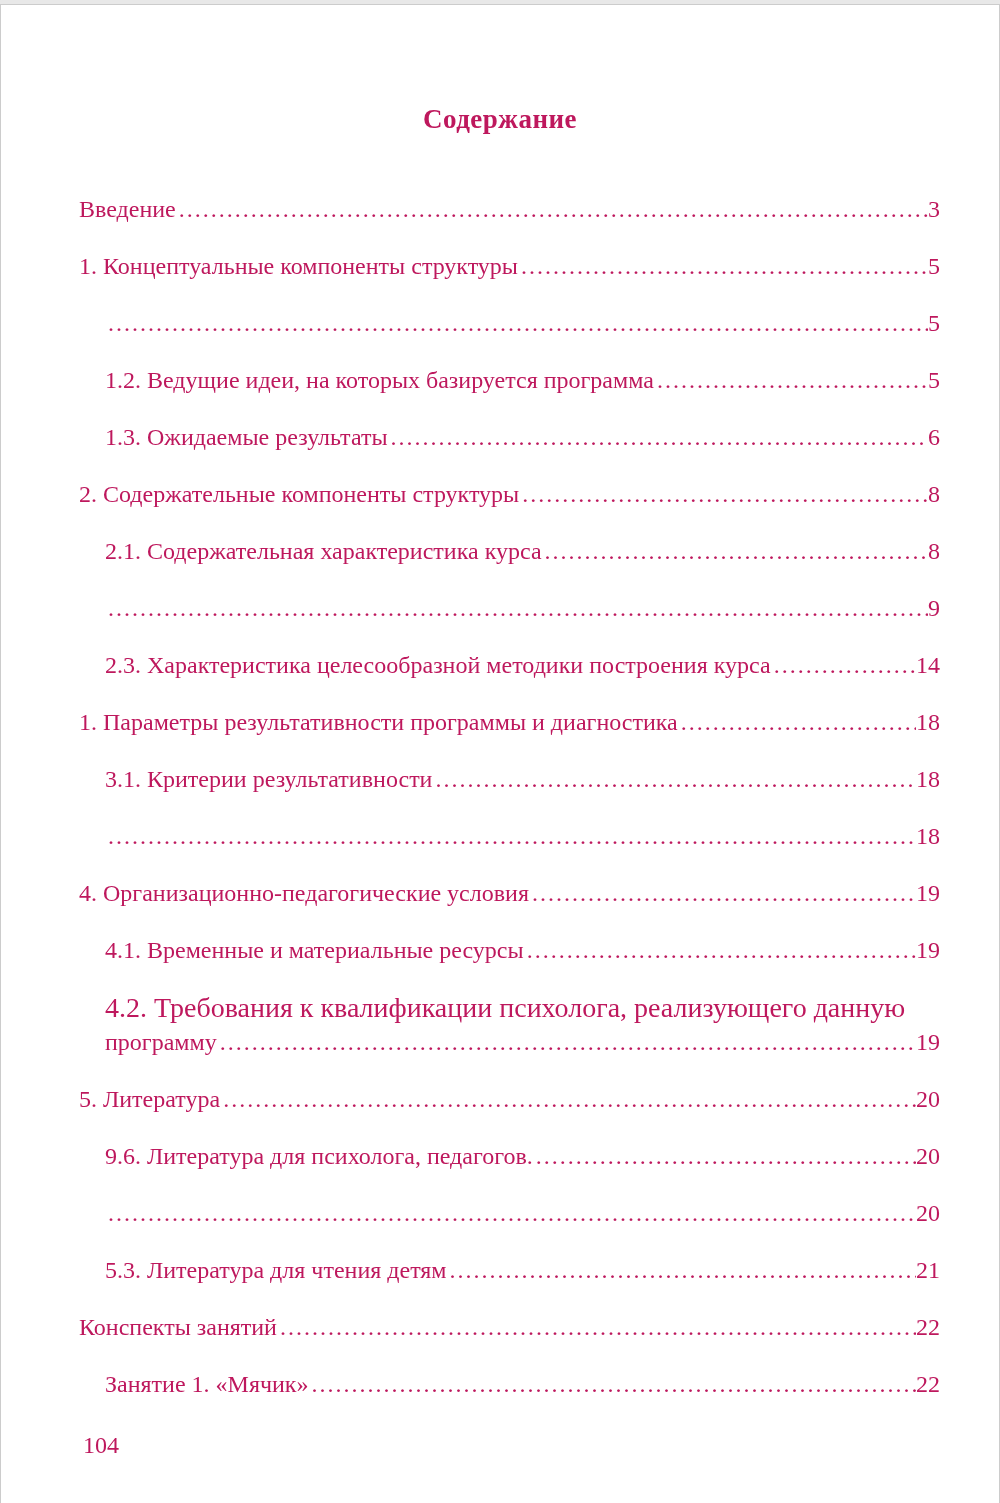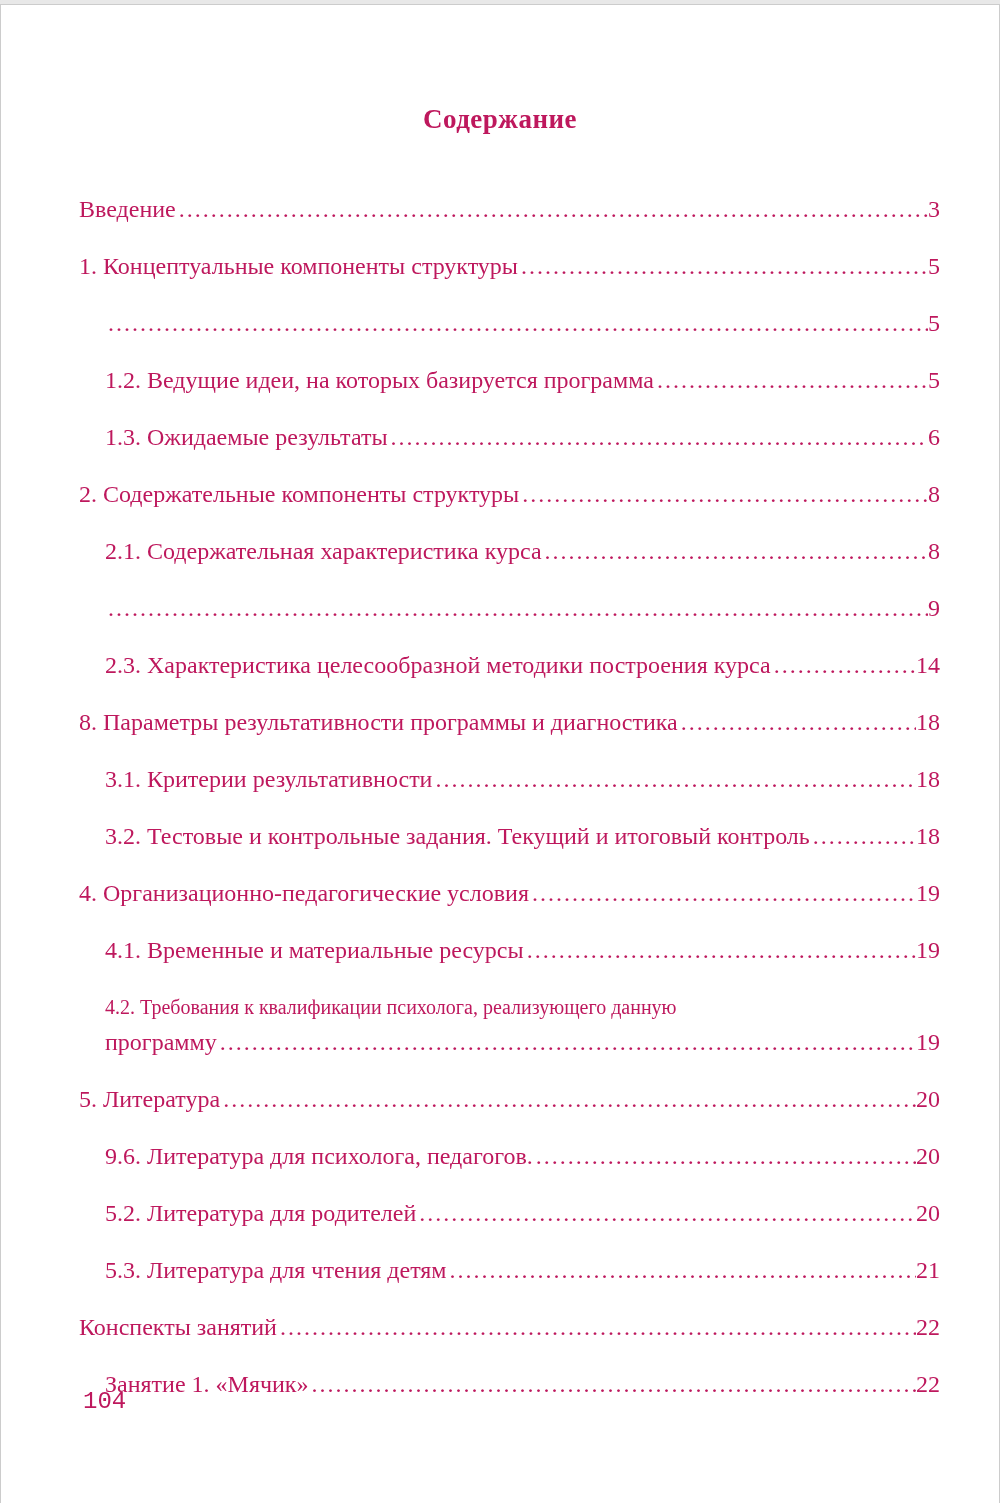--- a/index.html
+++ b/index.html
@@ -38,45 +38,44 @@
   .row {
     display: flex;
     align-items: baseline;
     font-size: 24px;
     line-height: 25px;
     margin-bottom: 32px;
     white-space: nowrap;
   }
   .row.lvl1 { padding-left: 26px; }
   .wrapline1 {
-    font-size: 20px;
+    font-size: 28px;
     line-height: 25px;
     margin-bottom: 10px;
     padding-left: 26px;
     white-space: nowrap;
   }
   .label { flex: 0 0 auto; }
   .dots {
     flex: 1 1 auto;
     overflow: hidden;
     margin-left: 3px;
     min-width: 12px;
   }
   .dots::after {
     content: "....................................................................................................................................................................................................";
     letter-spacing: 2px;
   }
   .pagenum { flex: 0 0 auto; }
   .folio {
     position: absolute;
     left: 82px;
-    top: 1384px;
+    top: 1427px;
     font-size: 24px;
     line-height: 26px;
-    font-family: Liberation Mono, monospace;
   }
 </style>
 </head>
 <body>
 
 <div class="page">
   <div class="doc-title">Содержание</div>
 
   <div class="toc" id="toc-root">
       <div class="row lvl0">
@@ -116,31 +115,30 @@
       <div class="row lvl1">
         <span class="dots"></span>
         <span class="pagenum">9</span>
       </div>
       <div class="row lvl1">
         <span class="label">2.3. Характеристика целесообразной методики построения курса</span>
         <span class="dots"></span>
         <span class="pagenum">14</span>
       </div>
       <div class="row lvl0">
-        <span class="label">8. Параметры результативности программы и диагностика</span>
+        <span class="label">1. Параметры результативности программы и диагностика</span>
         <span class="dots"></span>
         <span class="pagenum">18</span>
       </div>
       <div class="row lvl1">
         <span class="label">3.1. Критерии результативности</span>
         <span class="dots"></span>
         <span class="pagenum">18</span>
       </div>
       <div class="row lvl1">
-        <span class="label">3.2. Тестовые и контрольные задания. Текущий и итоговый контроль</span>
         <span class="dots"></span>
         <span class="pagenum">18</span>
       </div>
       <div class="row lvl0">
         <span class="label">4. Организационно-педагогические условия</span>
         <span class="dots"></span>
         <span class="pagenum">19</span>
       </div>
       <div class="row lvl1">
         <span class="label">4.1. Временные и материальные ресурсы</span>
@@ -157,21 +155,20 @@
         <span class="label">5. Литература</span>
         <span class="dots"></span>
         <span class="pagenum">20</span>
       </div>
       <div class="row lvl1">
         <span class="label">9.6. Литература для психолога, педагогов.</span>
         <span class="dots"></span>
         <span class="pagenum">20</span>
       </div>
       <div class="row lvl1">
-        <span class="label">5.2. Литература для родителей</span>
         <span class="dots"></span>
         <span class="pagenum">20</span>
       </div>
       <div class="row lvl1">
         <span class="label">5.3. Литература для чтения детям</span>
         <span class="dots"></span>
         <span class="pagenum">21</span>
       </div>
       <div class="row lvl0">
         <span class="label">Конспекты занятий</span>

